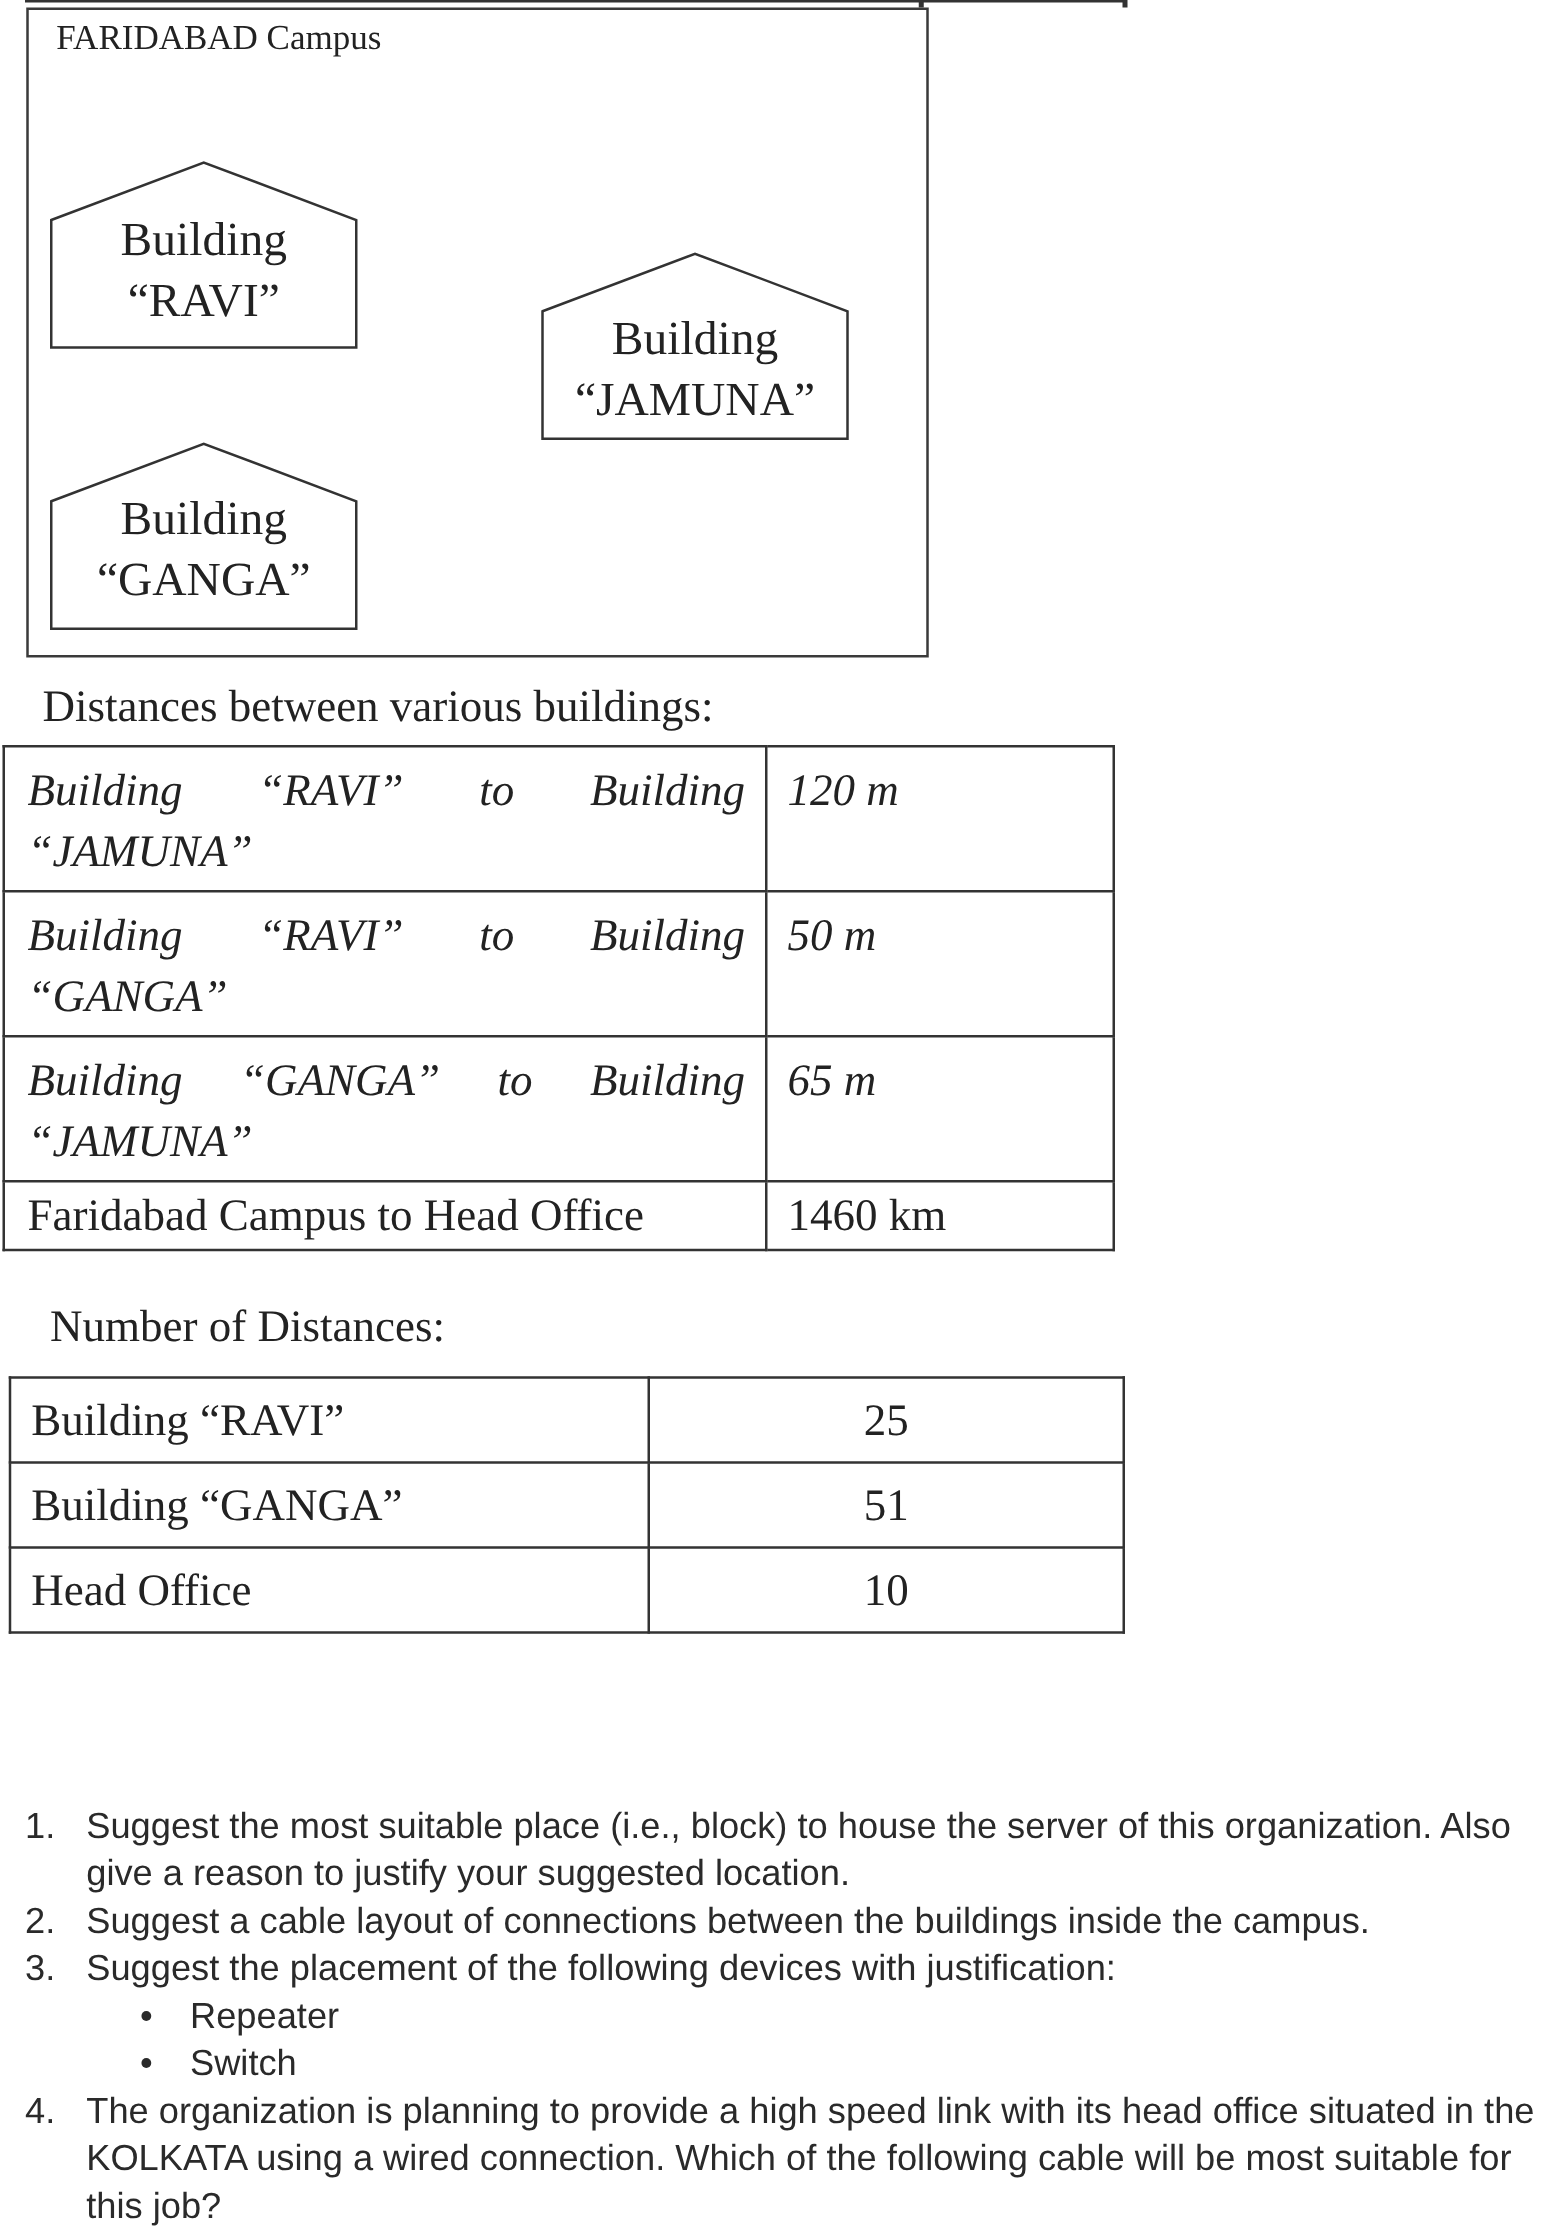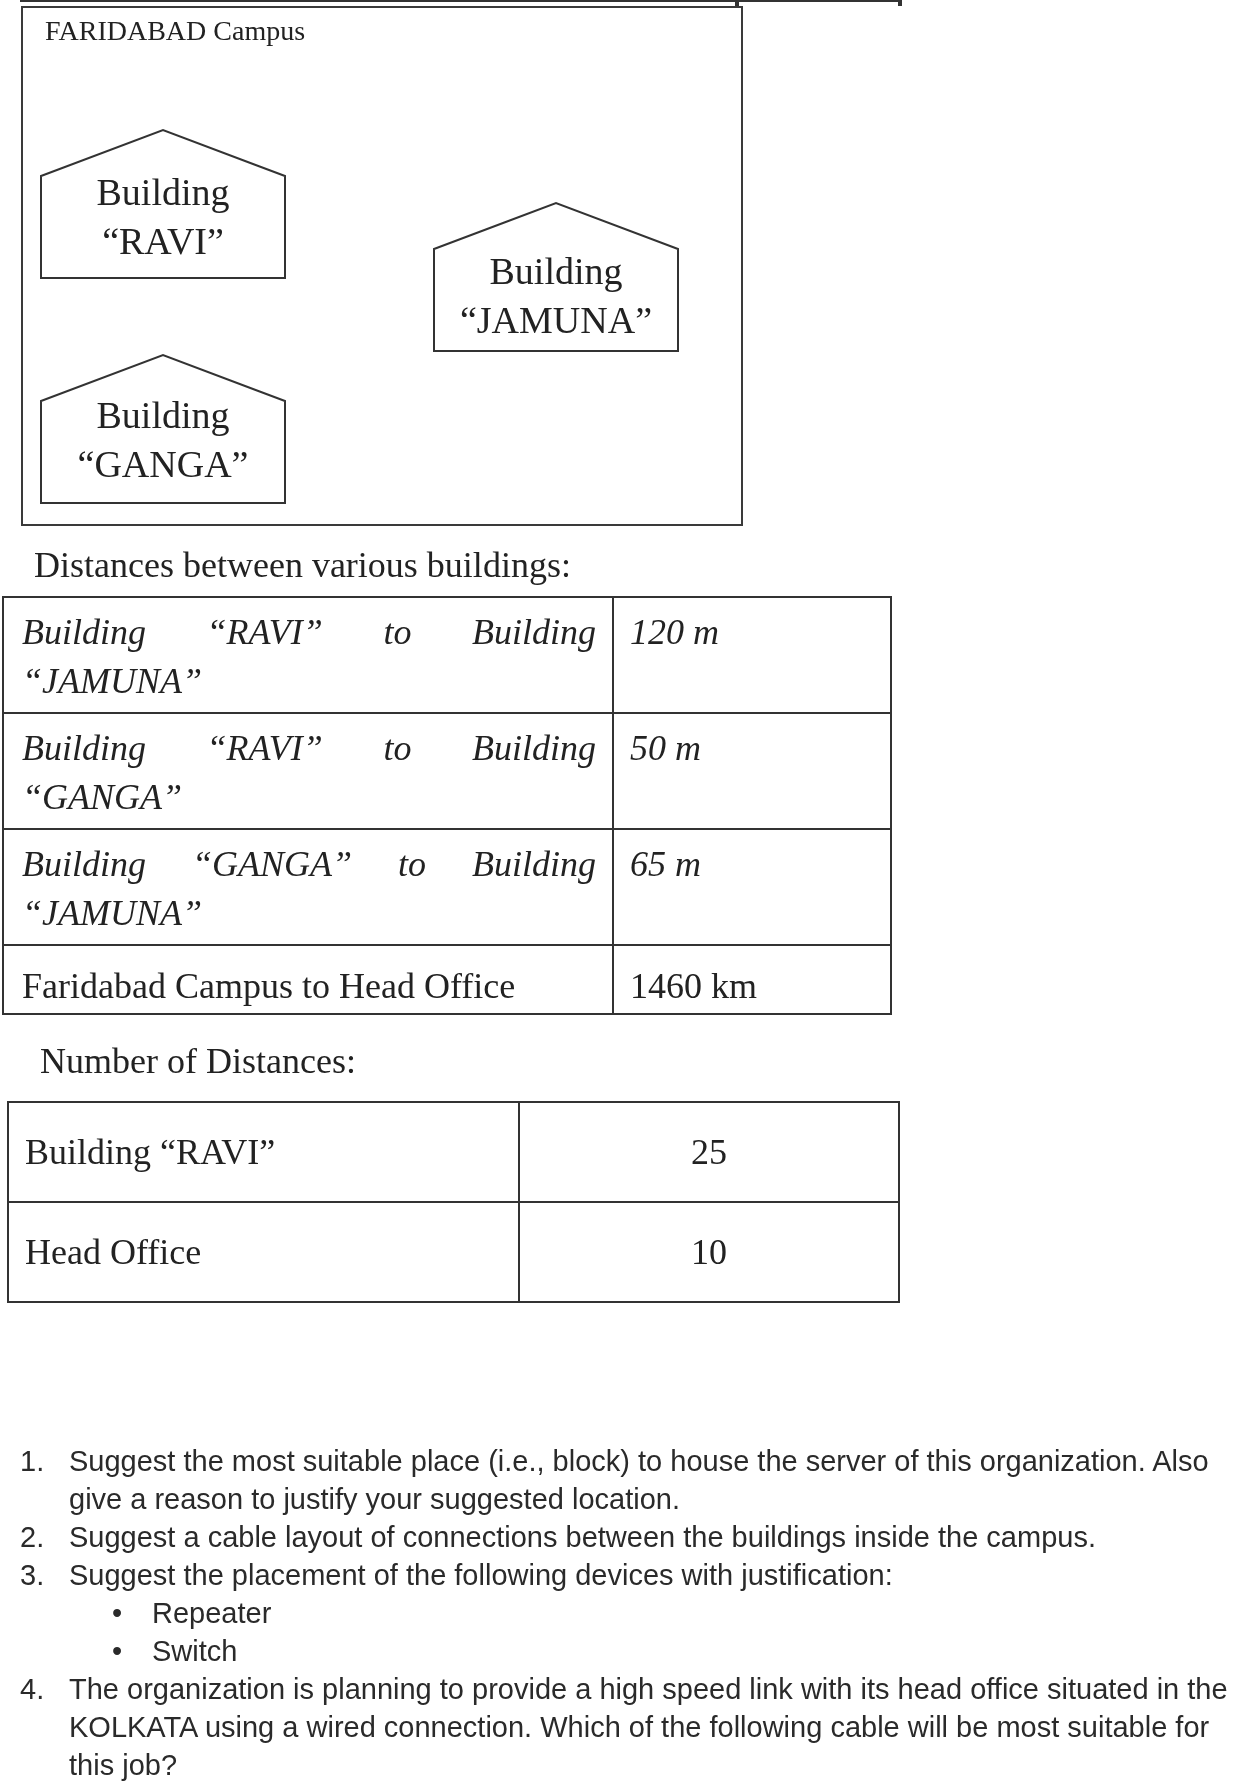--- a/index.html
+++ b/index.html
@@ -88,32 +88,32 @@
     }
     table.dist td.route {
       width: 610px;
       text-align: justify;
       text-align-last: left;
     }
     table.dist td.distance {
       padding-left: 16px;
     }
     table.dist tr.tall td { height: 99px; box-sizing: border-box; font-style: italic; }
-    table.dist tr.short td { padding-top: 16px; padding-bottom: 2px; height: 48px; box-sizing: border-box; }
+    table.dist tr.short td { padding-top: 2px; padding-bottom: 2px; height: 48px; box-sizing: border-box; }
     table.comp {
       position: absolute;
       left: 7px;
       top: 1101px;
       width: 893px;
       border-collapse: collapse;
       font-size: 36px;
     }
     table.comp td {
       border: 2px solid #333;
-      padding: 16px 16px;
+      padding: 0 16px;
       height: 66px;
       box-sizing: border-box;
       line-height: 66px;
     }
     table.comp td.bname { width: 511px; }
     table.comp td.count { text-align: center; }
     .questions {
       position: absolute;
       left: 0;
       top: 1442px;
@@ -200,20 +200,24 @@
   </table>
 
 <div class="section-heading" style="top:1040px; left:8px;">Number of Distances:</div>
 <table class="comp">
   <tbody>
       <tr>
     <td class="bname">Building “RAVI”</td>
     <td class="count">25</td>
   </tr>
   <tr>
+    <td class="bname">Building “GANGA”</td>
+    <td class="count">51</td>
+  </tr>
+  <tr>
     <td class="bname">Head Office</td>
     <td class="count">10</td>
   </tr>
 </tbody>
   </table>
 
 <div class="questions">
   <div class="q">
     <span class="q-num">1.</span>
     <span>Suggest the most suitable place (i.e., block) to house the server of this organization. Also give a reason to justify your suggested location.</span>

